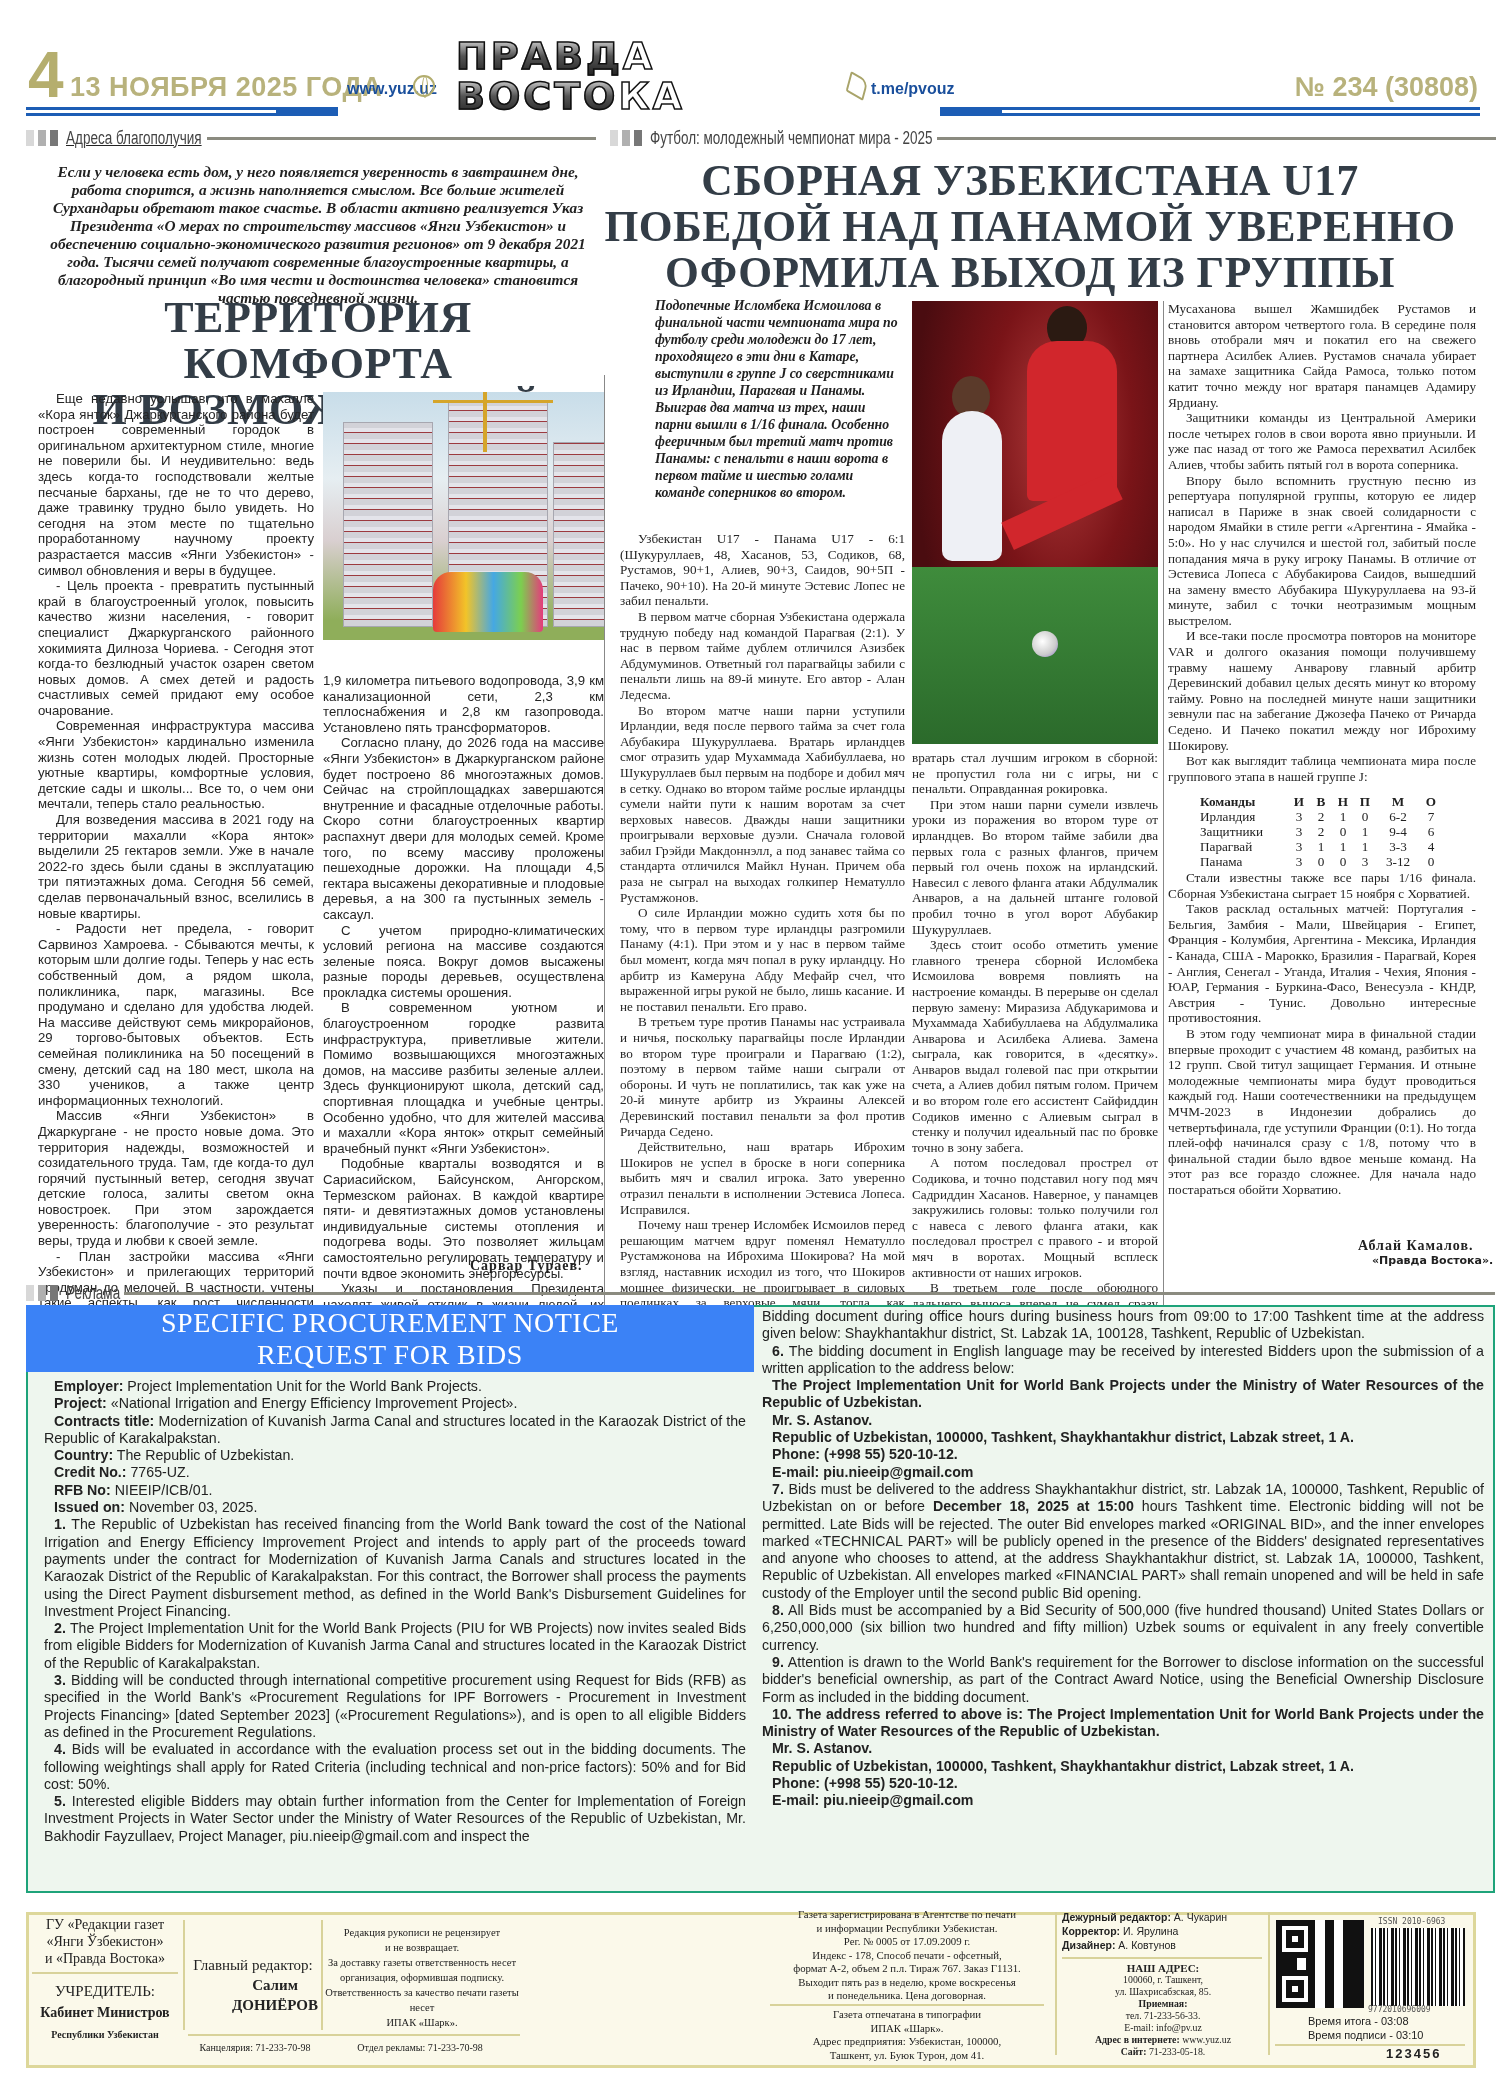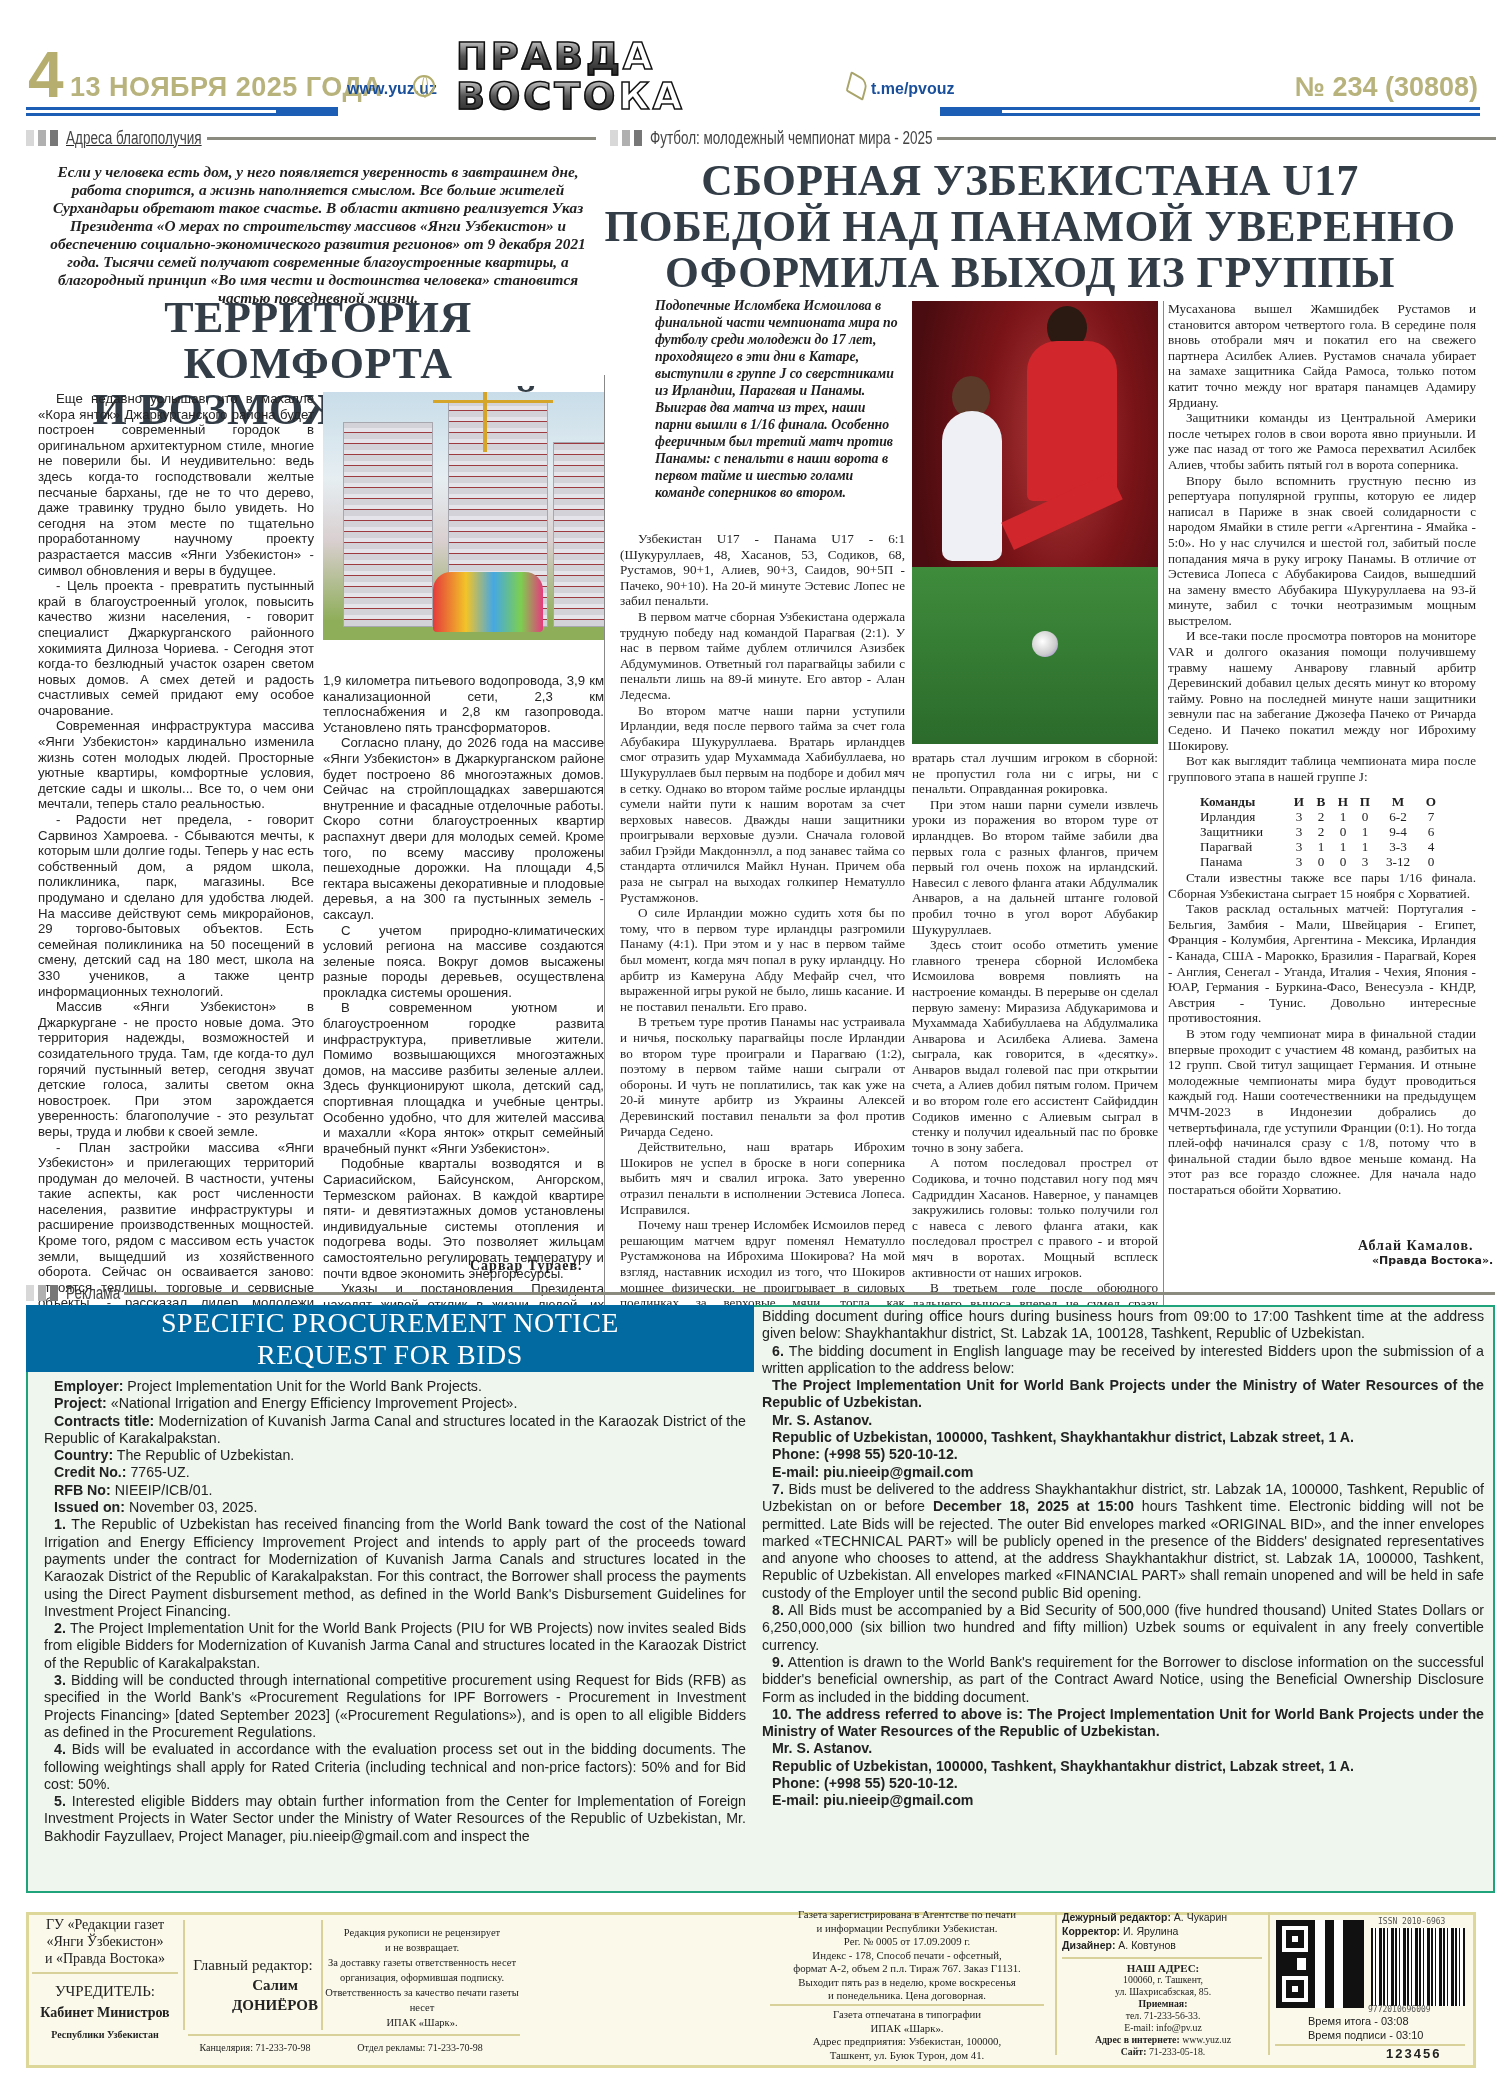--- a/index.html
+++ b/index.html
@@ -59,21 +59,21 @@
   .standings { position: absolute; left: 1200px; top: 794px; font: 13.2px "Liberation Serif", serif; line-height: 15px; border-collapse: collapse; }
   .standings th { font-weight: bold; text-align: left; padding: 0 8px 0 0; }
   .standings td { padding: 0 8px 0 0; }
   .standings .n { text-align: center; width: 22px; }
   .standings .m { text-align: center; width: 44px; }
 
   .col-divider { position: absolute; width: 1px; background: #888; }
 
   
   .ad-box { position: absolute; left: 26px; top: 1305px; width: 1469px; height: 588px; background: #eef6ee; border: 2px solid #1ea37a; }
-  .ad-title { position: absolute; left: 26px; top: 1305px; width: 728px; height: 67px; background: #0369a1; color: #fff; text-align: center; font: 28px "Liberation Serif", serif; line-height: 32px; padding-top: 2px; letter-spacing: 0.5px; }
+  .ad-title { position: absolute; left: 26px; top: 1305px; width: 728px; height: 67px; background: #3b82f6; color: #fff; text-align: center; font: 28px "Liberation Serif", serif; line-height: 32px; padding-top: 2px; letter-spacing: 0.5px; }
   .ad-col { position: absolute; font: 14.2px "Liberation Sans", sans-serif; line-height: 17.3px; color: #222; text-align: justify; }
   .ad-col p { text-indent: 10px; }
   .ad-col b { font-weight: bold; }
   .ad-col .plain { text-indent: 10px; font-weight: bold; }
 
   
   .footer { position: absolute; left: 26px; top: 1912px; width: 1450px; height: 156px; background: #fbf9ea; border: 3px solid #ddd79a; font-family: "Liberation Sans", sans-serif; color: #222; }
   .f-cell { position: absolute; text-align: center; }
   .f-vline { position: absolute; width: 2px; background: #d8d29a; }
   .f-hline { position: absolute; height: 2px; background: #d8d29a; }
@@ -124,20 +124,21 @@
 <article>
   <div class="lead-left">Если у человека есть дом, у него появляется уверенность в завтрашнем дне, работа спорится, а жизнь наполняется смыслом. Все больше жителей Сурхандарьи обретают такое счастье. В области активно реализуется Указ Президента «О мерах по строительству массивов «Янги Узбекистон» и обеспечению социально-экономического развития регионов» от 9 декабря 2021 года. Тысячи семей получают современные благоустроенные квартиры, а благородный принцип «Во имя чести и достоинства человека» становится частью повседневной жизни.</div>
   <h1 class="title-left">
     <div>ТЕРРИТОРИЯ КОМФОРТА</div>
     <div>И ВОЗМОЖНОСТЕЙ</div>
   </h1>
   <div class="col" style="left:38px;top:391px;width:276px;height:935px;">
     <p>Еще недавно услышав, что в махалле «Кора янток» Джаркурганского района будет построен современный городок в оригинальном архитектурном стиле, многие не поверили бы. И неудивительно: ведь здесь когда-то господствовали желтые песчаные барханы, где не то что дерево, даже травинку трудно было увидеть. Но сегодня на этом месте по тщательно проработанному научному проекту разрастается массив «Янги Узбекистон» - символ обновления и веры в будущее.</p>
     <p>- Цель проекта - превратить пустынный край в благоустроенный уголок, повысить качество жизни населения, - говорит специалист Джаркурганского районного хокимията Дилноза Чориева. - Сегодня этот когда-то безлюдный участок озарен светом новых домов. А смех детей и радость счастливых семей придают ему особое очарование.</p>
     <p>Современная инфраструктура массива «Янги Узбекистон» кардинально изменила жизнь сотен молодых людей. Просторные уютные квартиры, комфортные условия, детские сады и школы... Все то, о чем они мечтали, теперь стало реальностью.</p>
+    <p>Для возведения массива в 2021 году на территории махалли «Кора янток» выделили 25 гектаров земли. Уже в начале 2022-го здесь были сданы в эксплуатацию три пятиэтажных дома. Сегодня 56 семей, сделав первоначальный взнос, вселились в новые квартиры.</p>
     <p>- Радости нет предела, - говорит Сарвиноз Хамроева. - Сбываются мечты, к которым шли долгие годы. Теперь у нас есть собственный дом, а рядом школа, поликлиника, парк, магазины. Все продумано и сделано для удобства людей. На массиве действуют семь микрорайонов, 29 торгово-бытовых объектов. Есть семейная поликлиника на 50 посещений в смену, детский сад на 180 мест, школа на 330 учеников, а также центр информационных технологий.</p>
     <p>Массив «Янги Узбекистон» в Джаркургане - не просто новые дома. Это территория надежды, возможностей и созидательного труда. Там, где когда-то дул горячий пустынный ветер, сегодня звучат детские голоса, залиты светом окна новостроек. При этом зарождается уверенность: благополучие - это результат веры, труда и любви к своей земле.</p>
     <p>- План застройки массива «Янги Узбекистон» и прилегающих территорий продуман до мелочей. В частности, учтены такие аспекты, как рост численности населения, развитие инфраструктуры и расширение производственных мощностей. Кроме того, рядом с массивом есть участок земли, выщедший из хозяйственного оборота. Сейчас он осваивается заново: строятся теплицы, торговые и сервисные объекты, - рассказал лидер молодежи махалли «Улугбек» Жахонгир Пардаев.</p>
 
   </div>
   <div class="photo-build">
     <div class="bldg" style="left:20px;top:30px;width:90px;height:205px;"></div>
     <div class="bldg" style="left:125px;top:10px;width:100px;height:225px;"></div>
     <div class="bldg" style="left:230px;top:50px;width:55px;height:185px;"></div>
     <div class="crane" style="left:160px;top:0;width:4px;height:60px;"></div>

